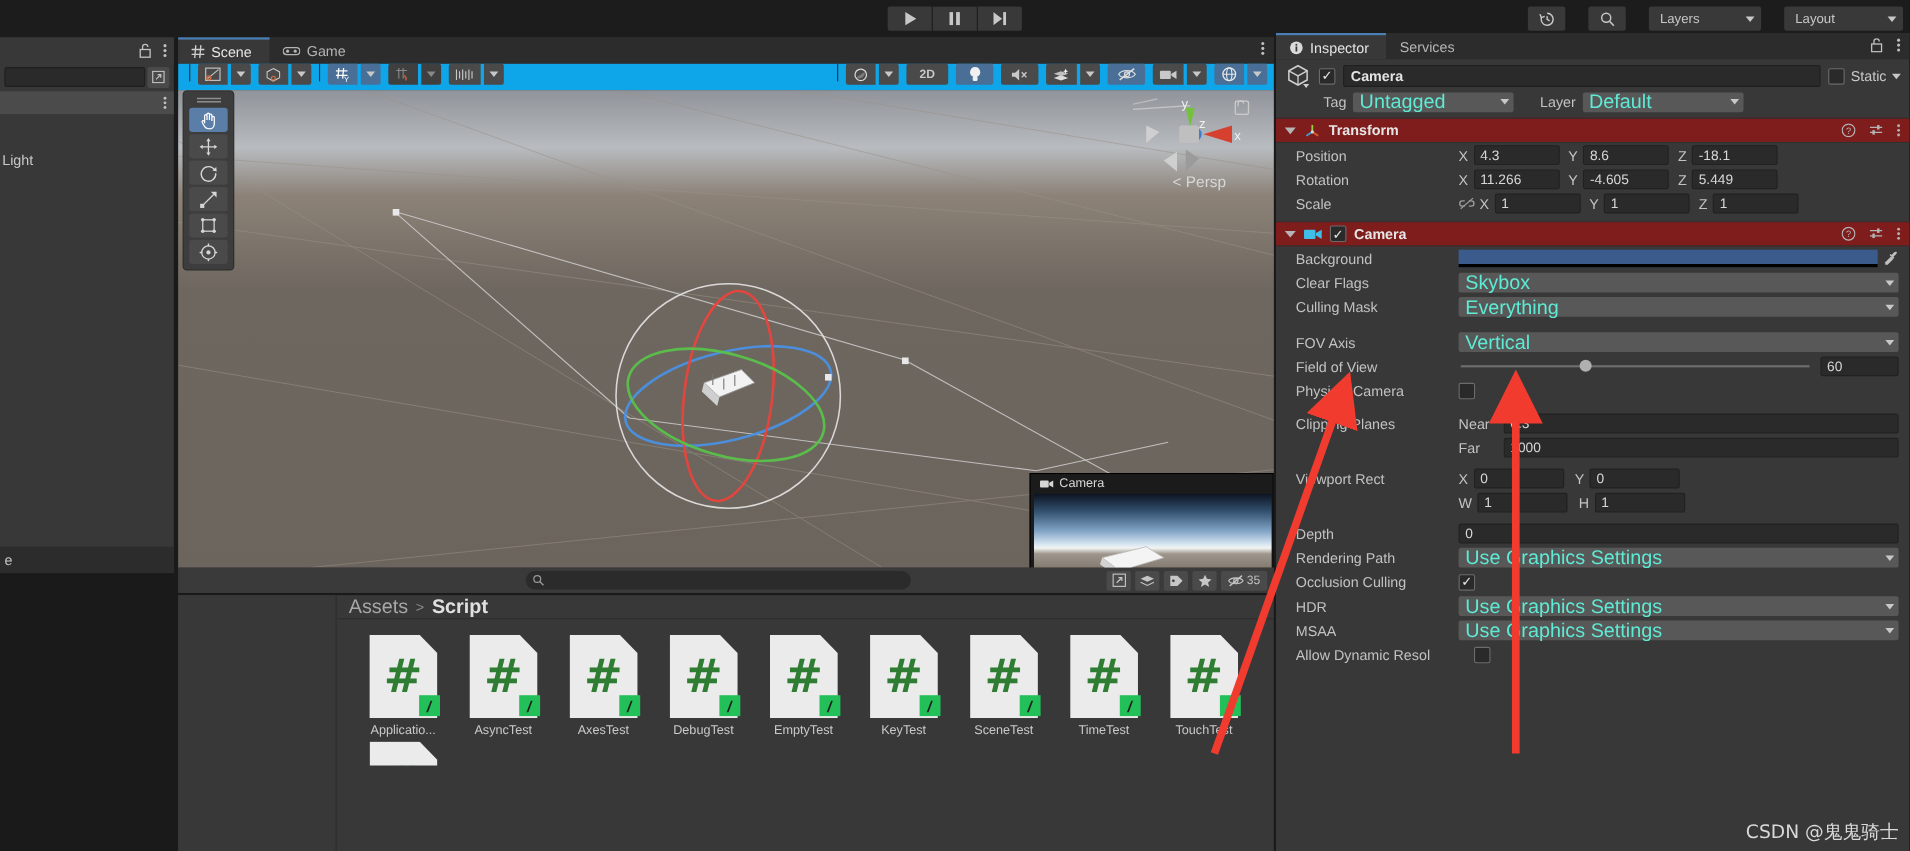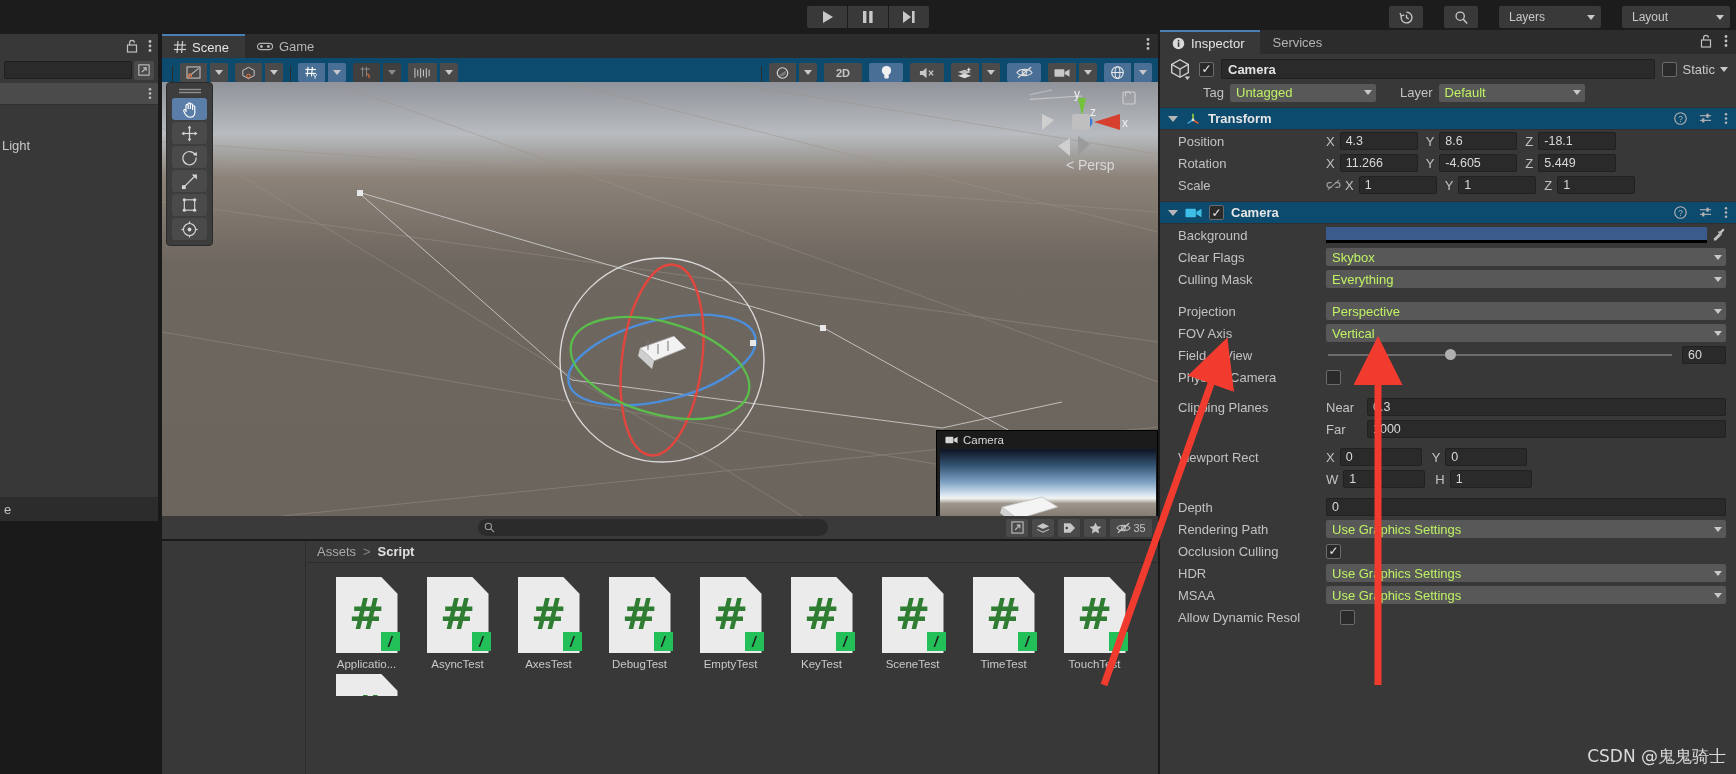--- a/index.html
+++ b/index.html
@@ -85,21 +85,21 @@
     position: relative;
   }
   .tab {
     height: 24px; display: flex; align-items: center; gap: 6px;
     padding: 0 16px 0 12px; color: #b4b4b4; cursor: pointer; font-size: 13px;
   }
   .tab.active { background: #383838; color: #e4e4e4; border-top: 2px solid #4a7fb5; }
   #tabs-dots { position: absolute; right: 8px; top: 3px; cursor: pointer; }
 
   #scene-toolbar {
-    height: 24px; background: #0c4a6e; display: flex; align-items: flex-end;
+    height: 24px; background: #0ea5e9; display: flex; align-items: flex-start;
     gap: 3px; padding: 0 6px; position: relative;
   }
   .tool {
     height: 19px; background: #4a4a4a; border-radius: 2px; display: flex;
     align-items: center; justify-content: center; padding: 0 6px; cursor: pointer;
     color: #c8c8c8; font-size: 11px; min-width: 26px;
   }
   .tool.on { background: #4a6f96; }
   .tool.off { background: #3f3f3f; color: #888; }
   .tool.grp { border-radius: 2px 0 0 2px; }
@@ -143,21 +143,21 @@
   
   #project {
     position: absolute; left: 162px; top: 541px; width: 996px; height: 233px;
     background: #383838;
   }
   #proj-side { position: absolute; left: 0; top: 0; width: 144px; height: 233px;
                background: #383838; border-right: 1px solid #2c2c2c; }
   #proj-main { position: absolute; left: 145px; top: 0; right: 0; height: 233px; }
   #breadcrumb { height: 22px; display: flex; align-items: center; gap: 7px;
                 padding-left: 10px; border-bottom: 1px solid #2c2c2c; }
-  .crumb { color: #a8a8a8; cursor: pointer; font-size: 13px; }
+  .crumb { color: #a8a8a8; cursor: pointer; font-size: 18px; }
   .crumb.cur { color: #e0e0e0; font-weight: bold; }
   .crumb-sep { color: #888; }
   #asset-grid {
     display: flex; gap: 0; padding: 14px 14px 0 14px; flex-wrap: wrap;
   }
   .asset { width: 91px; display: flex; flex-direction: column; align-items: center;
            cursor: pointer; }
   .asset-icon { position: relative; width: 62px; height: 76px; }
   .csfile {
     width: 62px; height: 76px; background: #ebebeb;
@@ -195,25 +195,25 @@
     width: 15px; height: 15px; background: #2a2a2a; border: 1px solid #6b6b6b;
     border-radius: 2px; display: flex; align-items: center; justify-content: center;
     color: #e8e8e8; font-size: 12px; cursor: pointer; flex: 0 0 auto;
   }
   .static-row { display: flex; align-items: center; gap: 5px; color: #c8c8c8; }
   #tag-row { height: 22px; display: flex; align-items: center; gap: 6px; padding: 3px 8px 0 8px; }
   .lbl { color: #c2c2c2; font-size: 13px; }
   .popup {
     background: #585858; border-radius: 2px; height: 18px; display: flex;
     align-items: center; justify-content: space-between; padding: 0 4px 0 6px;
-    color: #bef264; font-size: 13px; cursor: pointer;
+    color: #5eead4; font-size: 18px; cursor: pointer;
   }
 
   .comp-hdr {
-    height: 23px; background: #0c4a6e; border-top: 1px solid #303030;
+    height: 23px; background: #7f1d1d; border-top: 1px solid #303030;
     border-bottom: 1px solid #303030; display: flex; align-items: center;
     gap: 7px; padding: 0 8px; margin-top: 5px;
   }
   .comp-title { font-weight: bold; color: #e6e6e6; font-size: 13px; }
   .hdr-icons { margin-left: auto; display: flex; gap: 12px; color: #b0b0b0; }
   .foldout { width: 0; height: 0; border-left: 5px solid transparent;
              border-right: 5px solid transparent; border-top: 6px solid #b6b6b6; cursor:pointer; }
 
   .prow { height: 22px; display: flex; align-items: center; padding: 0 10px 0 18px; }
   .pname { width: 148px; color: #c2c2c2; font-size: 13px; flex: 0 0 auto; }
@@ -912,39 +912,32 @@
     </div>
     <div class="prow">
       <span class="pname">Culling Mask</span>
       <div class="popup" style="flex:1">
         <span>Everything</span>
         <span class="caret"></span>
       </div>
     </div>
     <div style="height:10px"></div>
     <div class="prow">
-      <span class="pname">Projection</span>
-      <div class="popup" style="flex:1">
-        <span>Perspective</span>
-        <span class="caret"></span>
-      </div>
-    </div>
-    <div class="prow">
       <span class="pname">FOV Axis</span>
       <div class="popup" style="flex:1">
         <span>Vertical</span>
         <span class="caret"></span>
       </div>
     </div>
     <div class="prow">
       <span class="pname">Field of View</span>
       <div class="slider-track">
         <div class="slider-knob"></div>
       </div>
-      <div class="num" style="width:44px">60</div>
+      <div class="num" style="width:71px">60</div>
     </div>
     <div class="prow">
       <span class="pname">Physical Camera</span>
       <div class="chk"></div>
     </div>
     <div style="height:8px"></div>
     <div class="prow">
       <span class="pname">Clipping Planes</span>
       <span class="axis" style="width:36px">Near</span>
       <div class="num" style="flex:1">0.3</div>

